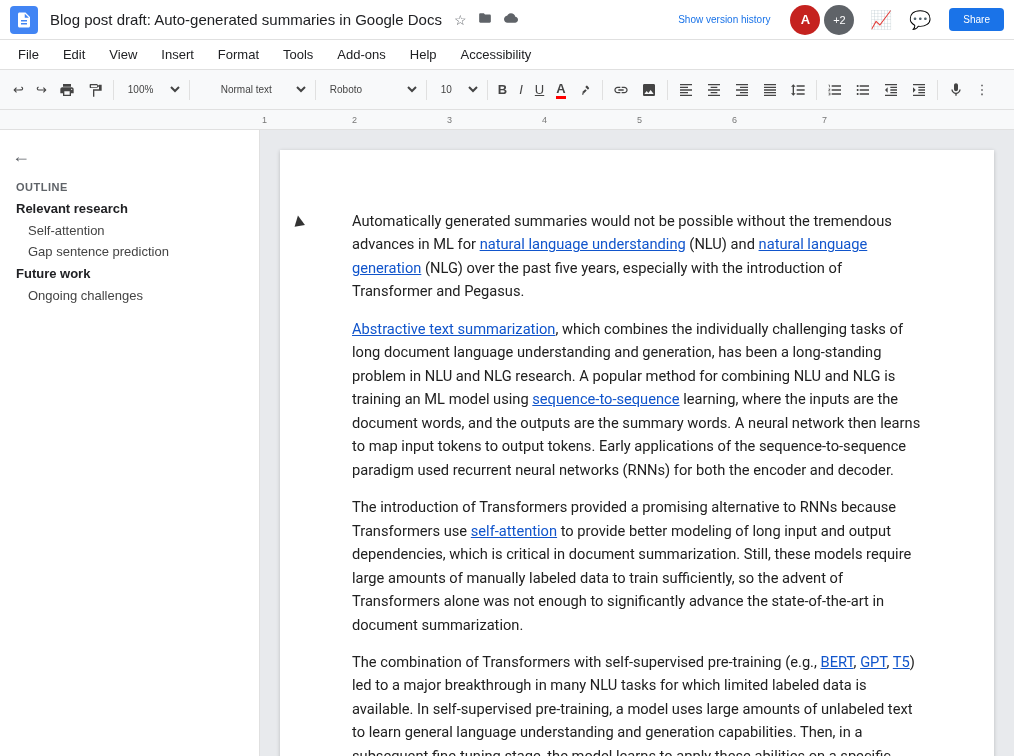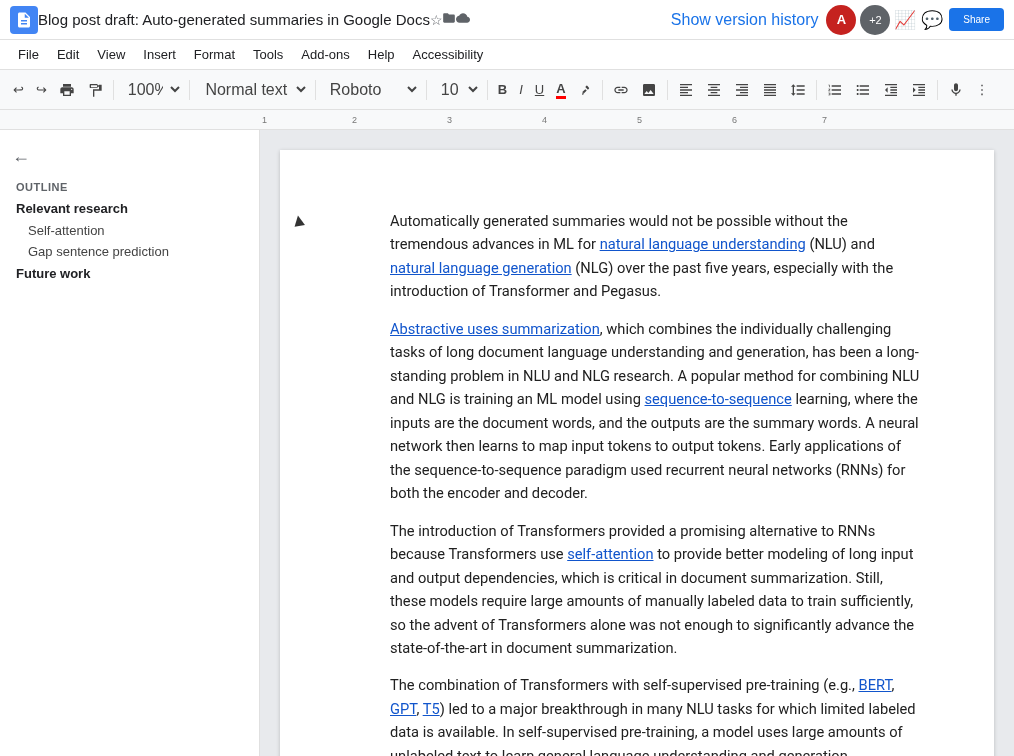--- a/index.html
+++ b/index.html
@@ -6,39 +6,39 @@
     body { font-family: Arial, sans-serif; font-size: 13px; background: #f8f9fa; color: #333; overflow: hidden; height: 756px; width: 1014px; }
 
     
     .title-bar {
       display: flex;
       align-items: center;
       padding: 6px 10px;
       background: #fff;
       border-bottom: 1px solid #e0e0e0;
       height: 40px;
-      gap: 0;
+      gap: 12px;
     }
     .app-icon {
       width: 28px; height: 28px;
       background: #4285f4;
       border-radius: 4px;
       display: flex; align-items: center; justify-content: center;
       color: white; font-size: 16px; font-weight: bold; flex-shrink: 0;
     }
     .doc-title {
       font-size: 15px;
       color: #202124;
       font-weight: normal;
       flex: 0 0 auto;
     }
     .title-icon { color: #5f6368; font-size: 14px; cursor: pointer; }
     .spacer { flex: 1; }
     .version-history {
-      font-size: 16px; color: #1a73e8; cursor: pointer; text-decoration: none;
+      font-size: 10px; color: #1a73e8; cursor: pointer; text-decoration: none;
       margin-right: 8px;
     }
     .header-avatars {
       display: flex; align-items: center; gap: 4px;
     }
     .avatar {
       width: 30px; height: 30px; border-radius: 50%; background: #c5221f;
       display: flex; align-items: center; justify-content: center;
       color: white; font-size: 13px; font-weight: bold; overflow: hidden;
     }
@@ -47,21 +47,21 @@
     .blue-btn { background: #1a73e8; color: white; border: none; border-radius: 4px; padding: 6px 14px; font-size: 10px; cursor: pointer; margin-left: 6px; }
 
     
     .menu-bar {
       display: flex;
       align-items: center;
       padding: 2px 10px;
       background: #fff;
       border-bottom: 1px solid #e0e0e0;
       height: 30px;
-      gap: 2px;
+      gap: 8px;
     }
     .menu-item {
       padding: 3px 8px;
       font-size: 13px;
       color: #202124;
       cursor: pointer;
       border-radius: 3px;
     }
 
     
@@ -77,21 +77,21 @@
     }
     .toolbar-btn {
       padding: 4px 5px;
       border: none; background: transparent;
       cursor: pointer; color: #444; font-size: 13px; border-radius: 3px;
       display: flex; align-items: center; gap: 2px;
     }
     .toolbar-separator { width: 1px; height: 20px; background: #e0e0e0; margin: 0 3px; }
     .toolbar-select {
       border: 1px solid transparent; background: transparent;
-      font-size: 16px; padding: 3px 4px; cursor: pointer; border-radius: 3px;
+      font-size: 10px; padding: 3px 4px; cursor: pointer; border-radius: 3px;
       color: #444;
     }
     .zoom-select { width: 65px; }
     .style-select { width: 115px; text-align: center; }
     .font-select { width: 100px; }
     .size-select { width: 50px; }
 
     
     .ruler {
       height: 20px;
@@ -167,21 +167,20 @@
       padding: 60px 72px;
       box-shadow: 0 1px 4px rgba(0,0,0,0.2);
       position: relative;
     }
     .doc-text {
       font-family: 'Roboto', Arial, sans-serif;
       font-size: 11pt;
       line-height: 1.6;
       color: #212121;
       margin-bottom: 14px;
-      margin-left: 38px;
     }
     .doc-link { color: #1155cc; text-decoration: underline; cursor: pointer; }
   </style>
 </head>
 <body>
 
 <div class="title-bar">
   <div class="app-icon">
     <svg width="18" height="18" viewBox="0 0 24 24" fill="white">
         <path d="M14 2H6c-1.1 0-2 .9-2 2v16c0 1.1.9 2 2 2h12c1.1 0 2-.9 2-2V8l-6-6zm2 16H8v-2h8v2zm0-4H8v-2h8v2zm-3-5V3.5L18.5 9H13z"></path>
@@ -356,37 +355,38 @@
 <div class="main-area">
 
   <div class="sidebar">
     <div class="sidebar-back">←</div>
     <div class="sidebar-outline-label">OUTLINE</div>
 
     <div class="outline-h2">Relevant research</div>
     <div class="outline-h3">Self-attention</div>
     <div class="outline-h3">Gap sentence prediction</div>
     <div class="outline-h2">Future work</div>
+    <div class="outline-h3">Ongoing challenges</div>
   </div>
 
   <div class="doc-area">
     <div class="page">
 
       <div style="position:absolute; top:60px; left:10px; font-size:18px; color:#333; pointer-events:none; transform:rotate(-10deg);">▲</div>
 
       <p class="doc-text">
         Automatically generated summaries would not be possible without the tremendous advances in ML for 
         <a class="doc-link">natural language understanding</a> 
         (NLU) and 
         <a class="doc-link">natural language generation</a> 
         (NLG) over the past five years, especially with the introduction of Transformer and Pegasus.
       </p>
 
       <p class="doc-text">
-        <a class="doc-link">Abstractive uses summarization</a>, 
+        <a class="doc-link">Abstractive text summarization</a>, 
         which combines the individually challenging tasks of long document language understanding and generation, has been a long-standing problem in NLU and NLG research. A popular method for combining NLU and NLG is training an ML model using 
         <a class="doc-link">sequence-to-sequence</a> 
         learning, where the inputs are the document words, and the outputs are the summary words. A neural network then learns to map input tokens to output tokens. Early applications of the sequence-to-sequence paradigm used recurrent neural networks (RNNs) for both the encoder and decoder.
       </p>
 
       <p class="doc-text">
         The introduction of Transformers provided a promising alternative to RNNs because Transformers use 
         <a class="doc-link">self-attention</a> 
         to provide better modeling of long input and output dependencies, which is critical in document summarization. Still, these models require large amounts of manually labeled data to train sufficiently, so the advent of Transformers alone was not enough to significantly advance the state-of-the-art in document summarization.
       </p>

